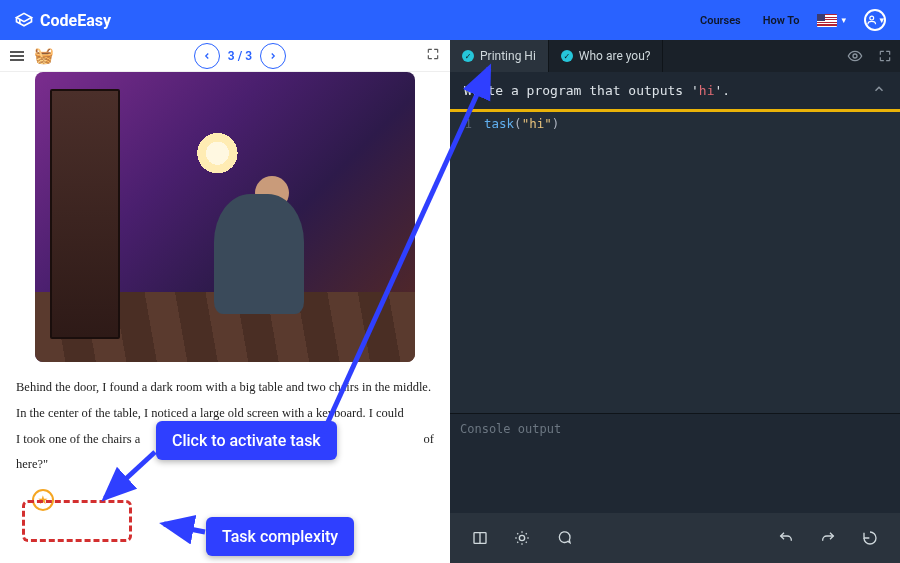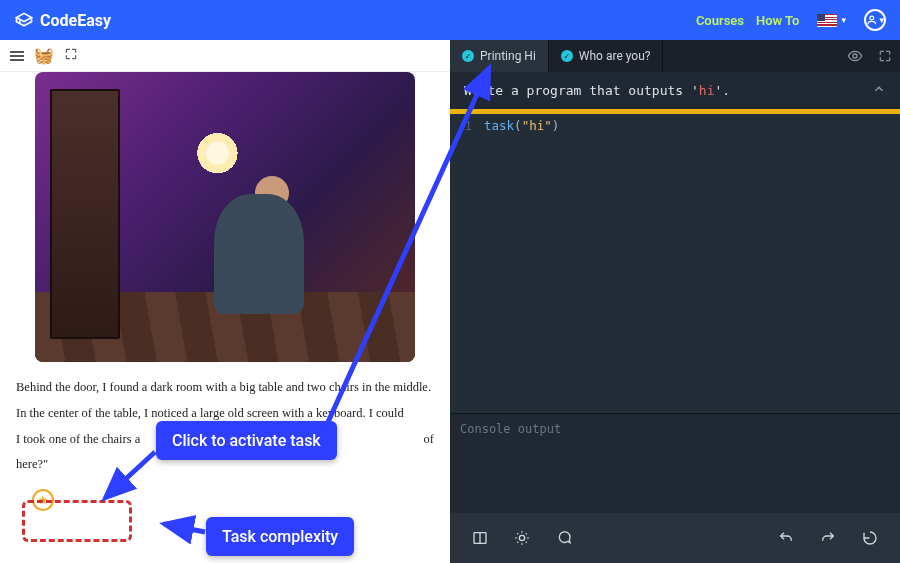--- a/index.html
+++ b/index.html
@@ -14,21 +14,21 @@
 .topnav {
   height: 40px;
   background: #2962ff;
   display: flex; align-items: center;
   padding: 0 14px;
   color: #fff;
 }
 .brand { display: flex; align-items: center; gap: 6px; font-weight: 700; font-size: 16px; }
 .brand svg { width: 20px; height: 20px; }
 .nav-spacer { flex: 1; }
-.nav-link { color: #bef264; font-size: 13px; font-weight: 600; margin-left: 12px; cursor: pointer; }
+.nav-link { color: #0f172a; font-size: 11px; font-weight: 600; margin-left: 22px; cursor: pointer; }
 .nav-flag { margin-left: 18px; display: flex; align-items: center; gap: 2px; cursor: pointer; font-size: 13px;}
 .nav-flag .flag { width: 20px; height: 13px; background: linear-gradient(to bottom,#b22234 0 10%,#fff 10% 20%,#b22234 20% 30%,#fff 30% 40%,#b22234 40% 50%,#fff 50% 60%,#b22234 60% 70%,#fff 70% 80%,#b22234 80% 90%,#fff 90% 100%); position:relative; border-radius:1px;}
 .nav-flag .flag::before{content:"";position:absolute;top:0;left:0;width:8px;height:7px;background:#3c3b6e;}
 .nav-avatar { margin-left: 18px; width: 22px; height: 22px; border: 2px solid #fff; border-radius: 50%; display:flex;align-items:center;justify-content:center; cursor:pointer;}
 .nav-avatar svg{width:12px;height:12px;}
 .chev{font-size:9px;margin-left:2px;}
 
 
 .main { display: flex; height: calc(563px - 40px); }
 .left { width: 450px; background: #fff; position: relative; display:flex;flex-direction:column;}
@@ -62,21 +62,21 @@
 .star{width:22px;height:22px;border:2px solid #f5a623;border-radius:50%;display:flex;align-items:center;justify-content:center;color:#f5a623;font-size:12px;}
 
 
 .tabs{height:32px;display:flex;align-items:stretch;background:#1a2129;}
 .tab{display:flex;align-items:center;gap:6px;padding:0 12px;font-size:12px;color:#cfd8dc;cursor:pointer;border-right:1px solid #0f1419;}
 .tab.active{background:#2a333d;}
 .tab .dot{width:12px;height:12px;border-radius:50%;background:#26c6da;display:flex;align-items:center;justify-content:center;font-size:8px;color:#10171e;}
 .tabs-spacer{flex:1;}
 .tabs-icon{width:30px;display:flex;align-items:center;justify-content:center;color:#8a949e;cursor:pointer;}
 
-.instruction{padding:10px 14px;font-family:Menlo,Consolas,monospace;font-size:13px;color:#dde3e8;display:flex;align-items:center;border-bottom:5px solid #eab308;}
+.instruction{padding:10px 14px;font-family:Menlo,Consolas,monospace;font-size:13px;color:#dde3e8;display:flex;align-items:center;border-bottom:3px solid #eab308;}
 .instruction .chev-r{margin-left:auto;color:#8a949e;cursor:pointer;}
 .instruction .hi{color:#e06c75;}
 .instruction code{color:#dde3e8;}
 
 .editor{flex:1;display:flex;font-family:Menlo,Consolas,monospace;font-size:12.5px;background:#232d38;min-height:0;}
 .gutter{width:30px;text-align:right;padding:4px 8px 0 0;color:#556270;user-select:none;}
 .code{flex:1;padding:4px 0 0 4px;color:#abb2bf;}
 .fn{color:#61afef;}
 .str{color:#e5c07b;}
 
@@ -126,20 +126,33 @@
 <div class="main">
 
   <div class="left">
     <div class="left-toolbar">
       <div class="hamburger">
           <div></div>
           <div></div>
           <div></div>
         </div>
       <span class="basket">🧺</span>
+      <div class="pager">
+        <div class="pager-btn">
+          <svg width="10" height="10" viewBox="0 0 24 24" fill="none" stroke="currentColor" stroke-width="3">
+              <path d="M15 18l-6-6 6-6"></path>
+            </svg>
+        </div>
+        <span class="pager-text">3 / 3</span>
+        <div class="pager-btn">
+          <svg width="10" height="10" viewBox="0 0 24 24" fill="none" stroke="currentColor" stroke-width="3">
+              <path d="M9 6l6 6-6 6"></path>
+            </svg>
+        </div>
+      </div>
       <span class="fs-btn">
         <svg width="14" height="14" viewBox="0 0 24 24" fill="none" stroke="currentColor" stroke-width="2">
             <path d="M4 4h6M4 4v6M20 4h-6M20 4v6M4 20h6M4 20v-6M20 20h-6M20 20v-6"></path>
           </svg>
       </span>
     </div>
 
     <div class="story-scroll">
       <div class="story-img">
         <div class="floor"></div>

